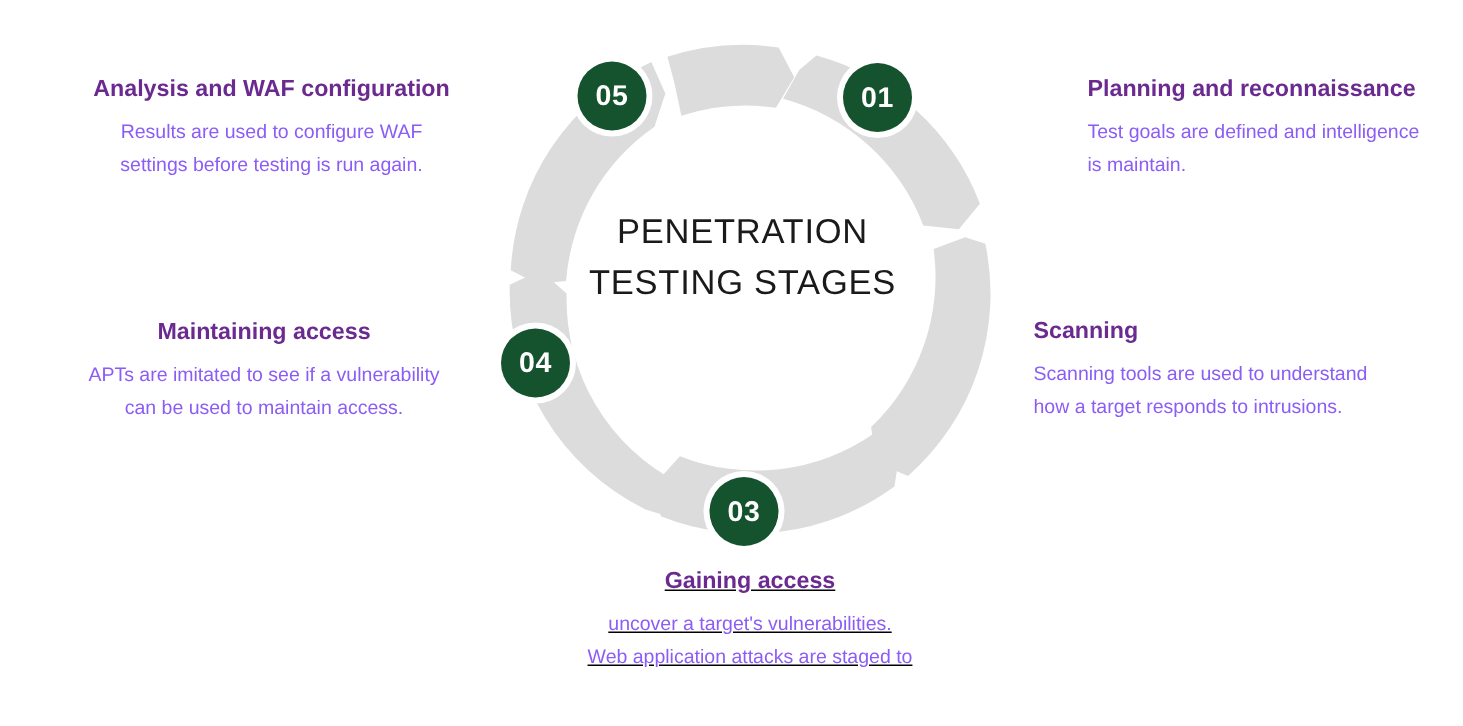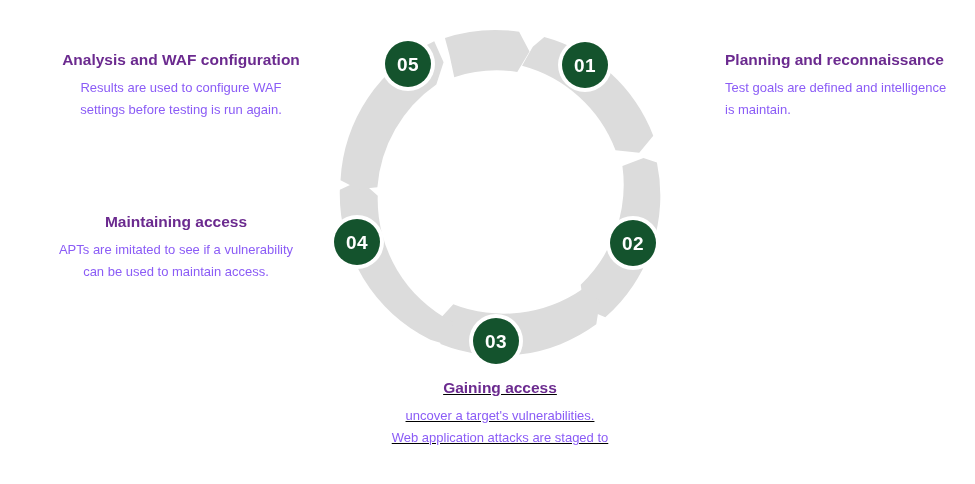--- a/index.html
+++ b/index.html
@@ -154,23 +154,26 @@
         <path d="M 25.51 168.21
                  A 162 162 0 0 1 119.24 29.37
                  L 128.57 50.35
                  L 121.32 72.46
                  A 138 138 0 0 0 62.37 175.28
                  L 43.13 177.16
                  Z"></path>
       </g>
     </svg>
 
+    <div id="center-title">
+      <span class="center-line">PENETRATION</span>
+      <span class="center-line">TESTING STAGES</span>
+    </div>
 
     <div class="badge" id="badge-01">01</div>
-    <div class="badge" id="badge-02">02</div>
     <div class="badge" id="badge-03">03</div>
     <div class="badge" id="badge-04">04</div>
     <div class="badge" id="badge-05">05</div>
   </div>
 
   <div class="block left" id="block-05">
     <div class="head">Analysis and WAF configuration</div>
     <div class="body">
       <div>Results are used to configure WAF</div>
       <div>settings before testing is run again.</div>
@@ -186,20 +189,27 @@
   </div>
 
   <div class="block right" id="block-01">
     <div class="head">Planning and reconnaissance</div>
     <div class="body">
       <div>Test goals are defined and intelligence</div>
       <div>is maintain.</div>
     </div>
   </div>
 
+  <div class="block right" id="block-02">
+    <div class="head">Scanning</div>
+    <div class="body">
+      <div>Scanning tools are used to understand</div>
+      <div>how a target responds to intrusions.</div>
+    </div>
+  </div>
 
   <div class="block center" id="block-03">
     <div class="head">Gaining access</div>
     <div class="body">
       <div>uncover a target's vulnerabilities.</div>
       <div>Web application attacks are staged to</div>
     </div>
   </div>
 
 </div>

